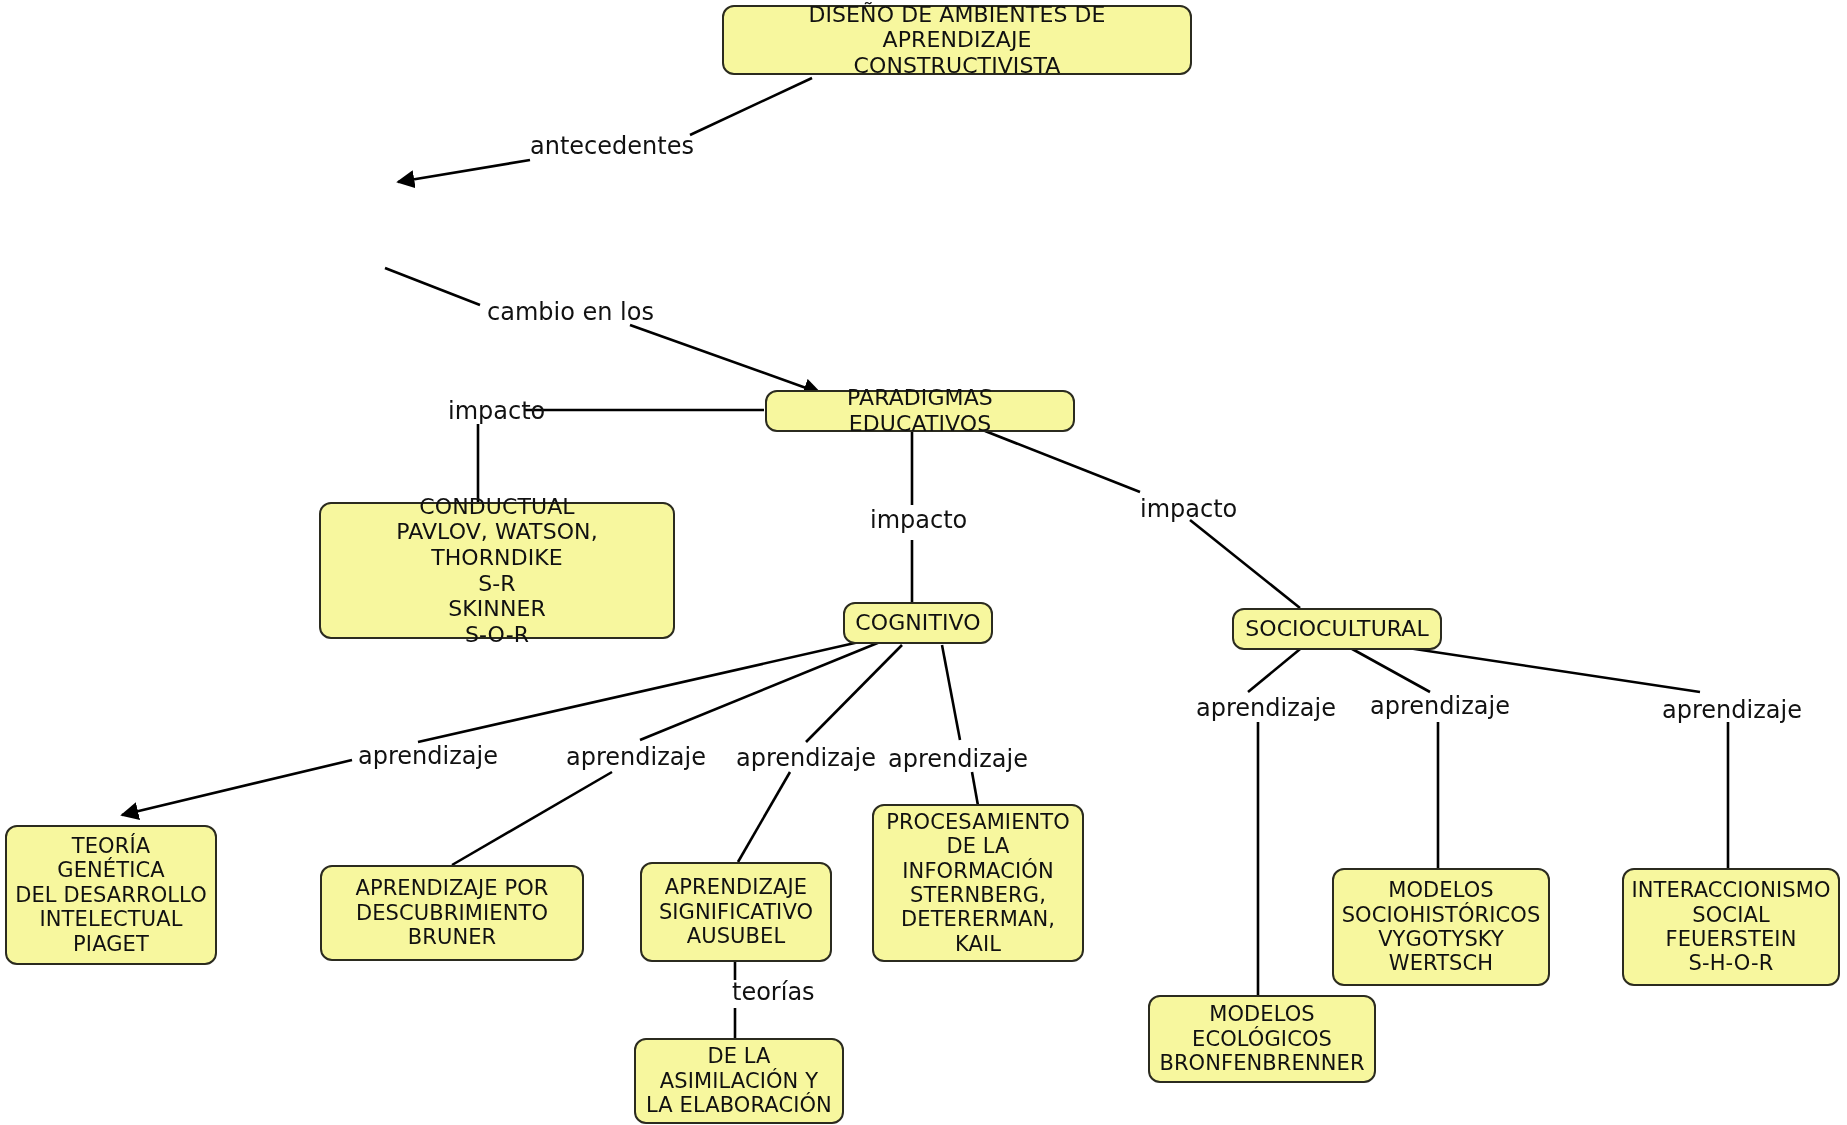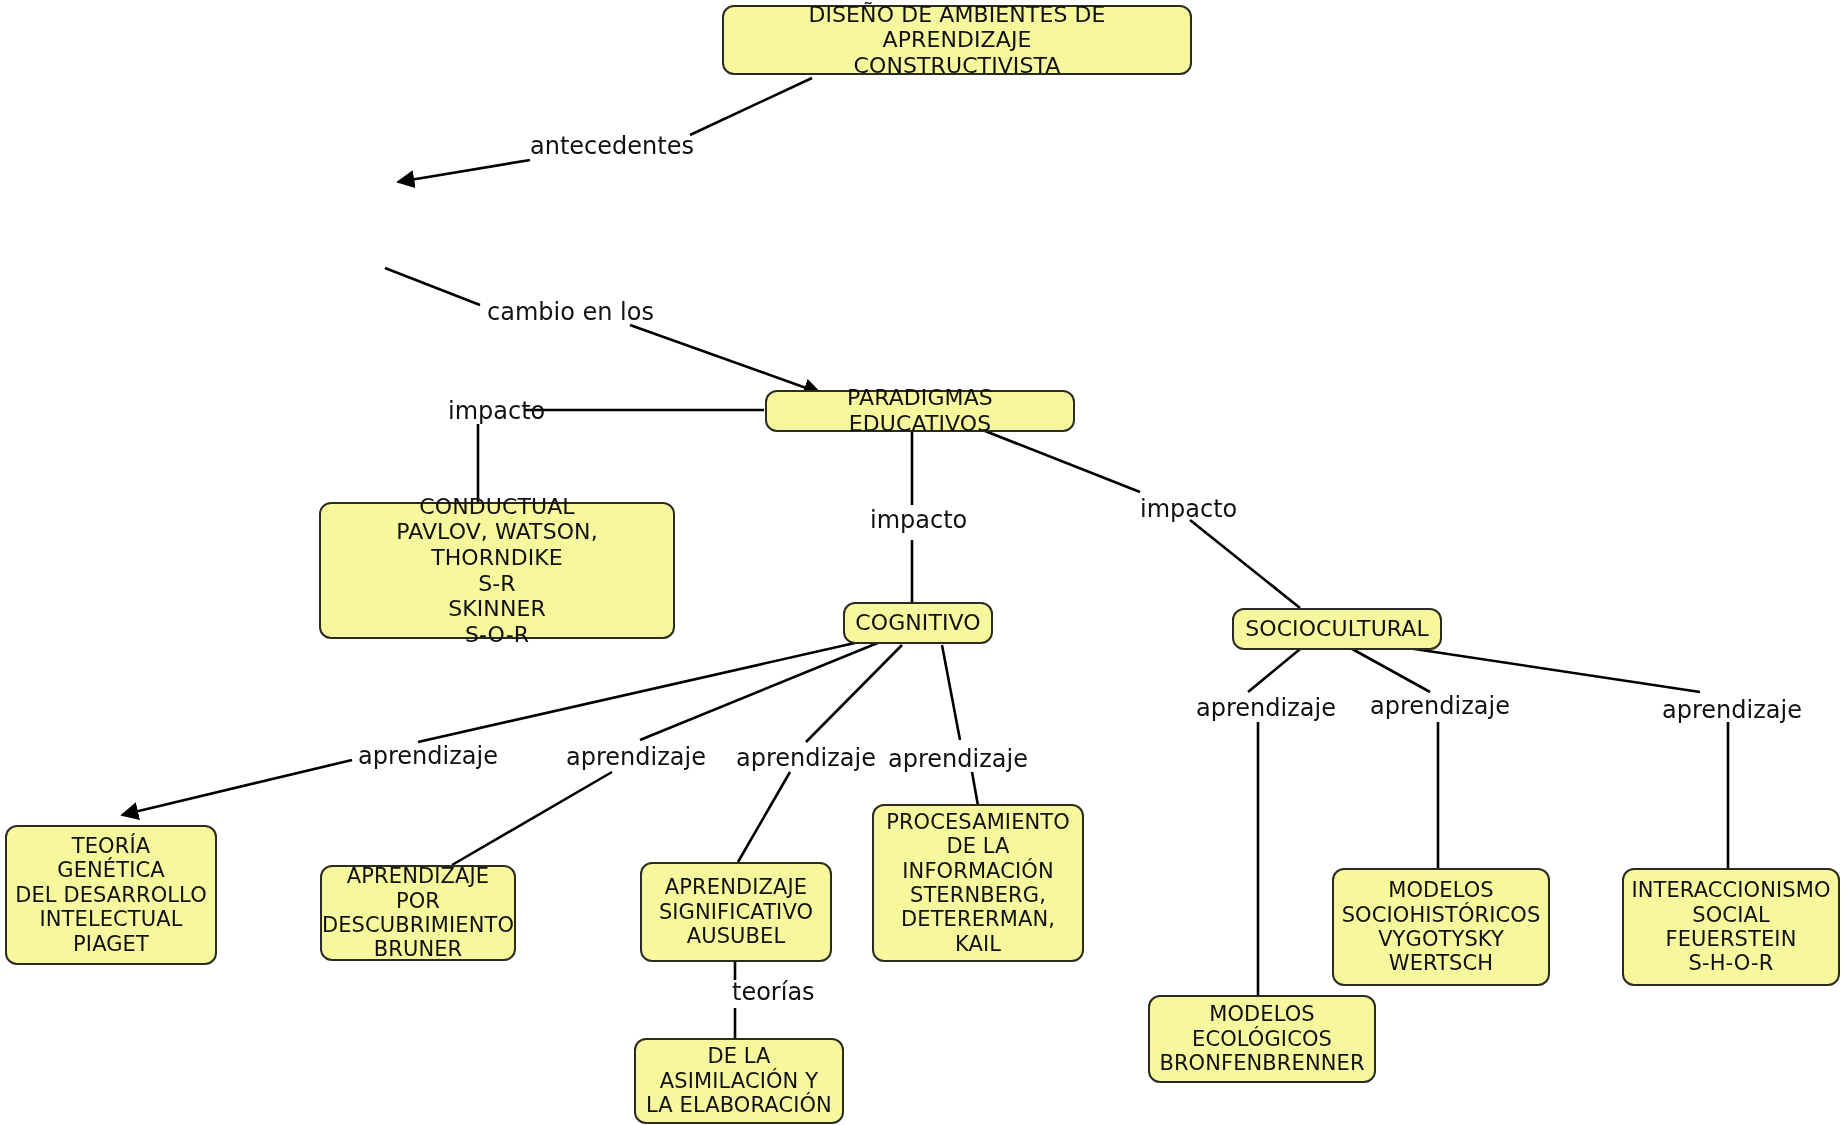--- a/index.html
+++ b/index.html
@@ -117,21 +117,21 @@
   <div class="node" style="left:843px; top:602px; width:150px; height:42px;">COGNITIVO</div>
 
   <div class="node" style="left:1232px; top:608px; width:210px; height:42px;">SOCIOCULTURAL</div>
 
   <div class="node small" style="left:5px; top:825px; width:212px; height:140px;">TEORÍA
 GENÉTICA
 DEL DESARROLLO
 INTELECTUAL
 PIAGET</div>
 
-  <div class="node small" style="left:320px; top:865px; width:196px; height:96px;">APRENDIZAJE POR
+  <div class="node small" style="left:320px; top:865px; width:264px; height:96px;">APRENDIZAJE POR
 DESCUBRIMIENTO
 BRUNER</div>
 
   <div class="node small" style="left:640px; top:862px; width:192px; height:100px;">APRENDIZAJE
 SIGNIFICATIVO
 AUSUBEL</div>
 
   <div class="node small" style="left:634px; top:1038px; width:210px; height:86px;">DE LA
 ASIMILACIÓN Y
 LA ELABORACIÓN</div>

